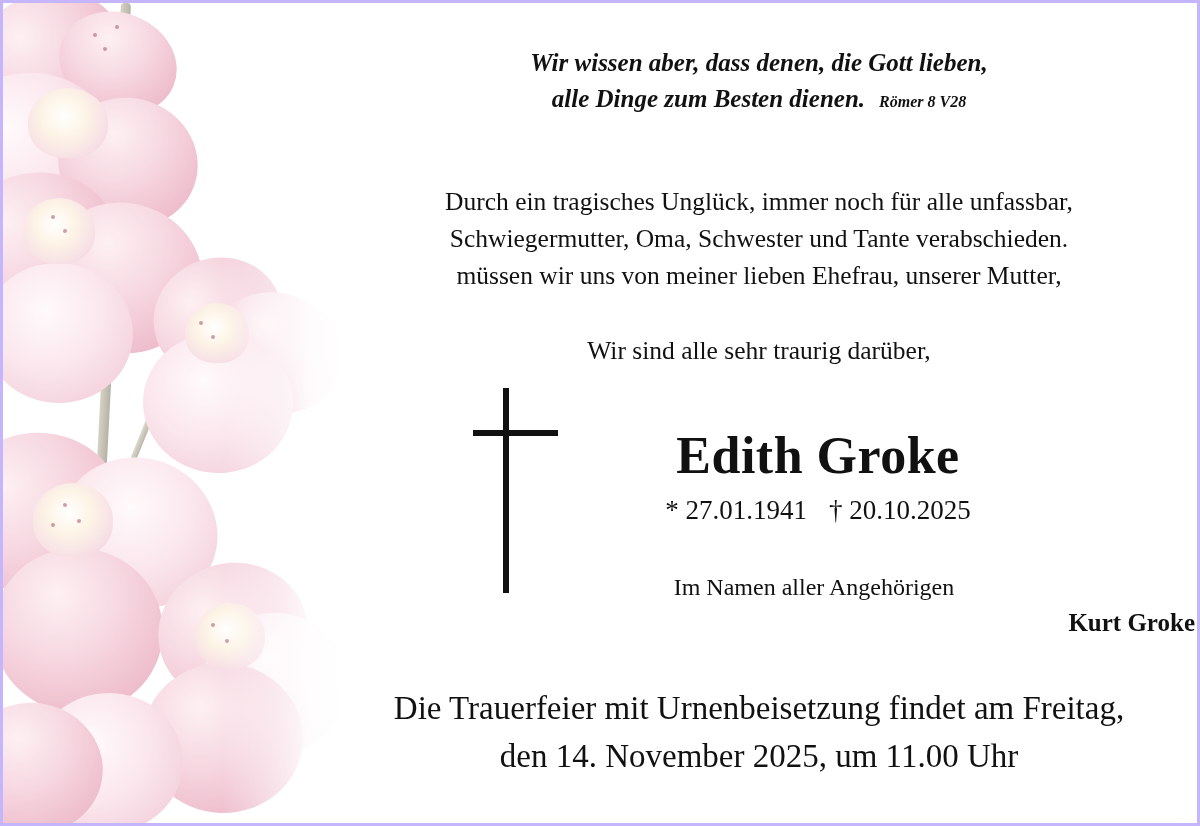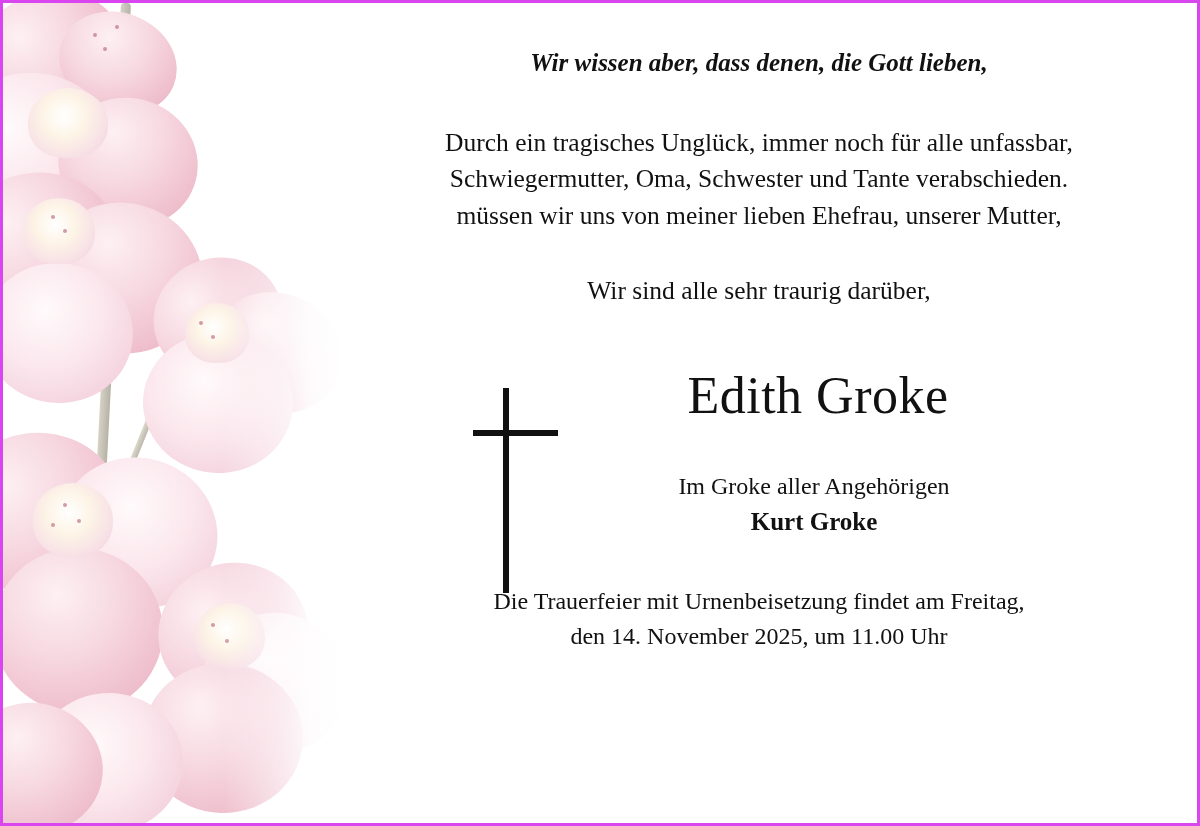--- a/index.html
+++ b/index.html
@@ -13,21 +13,21 @@
     font-family: "Liberation Serif", serif;
     color: #111111;
     overflow: hidden;
   }
 
   .obituary {
     position: relative;
     width: 1200px;
     height: 826px;
     box-sizing: border-box;
-    border: 3px solid #d946ef;
+    border: 3px solid #c4b5fd;
     background: #ffffff;
     overflow: hidden;
   }
 
   
   .artwork {
     position: absolute;
     left: 0;
     top: 0;
     width: 340px;
@@ -144,51 +144,52 @@
     font-style: italic;
     font-weight: 700;
     margin-left: 14px;
     white-space: nowrap;
   }
 
   .para {
     font-size: 25.5px;
     line-height: 1.45;
   }
-  .para.p1 { margin-top: 44px; }
+  .para.p1 { margin-top: 68px; }
   .para.p2 { margin-top: 38px; }
 
   .name {
     margin-top: 56px;
     font-size: 52px;
-    font-weight: 400;
+    font-weight: 700;
     letter-spacing: .5px;
     padding-left: 118px;
   }
   .dates {
     margin-top: 10px;
     font-size: 27px;
     padding-left: 118px;
   }
   .dates .gap { display: inline-block; width: 22px; }
 
   .family {
     margin-top: 44px;
     font-size: 24px;
     line-height: 1.45;
     padding-left: 110px;
   }
   .family .signer {
     font-weight: 700;
     font-size: 25px;
+    text-align: right;
   }
 
   .service {
     margin-top: 44px;
-    font-size: 24px;
+    font-size: 33px;
     line-height: 1.45;
   }
 </style>
 </head>
 <body>
 
 <div class="obituary">
 
   <div class="artwork">
     <div class="stem main"></div>
@@ -239,37 +240,43 @@
 
   <div class="cross">
     <div class="v"></div>
     <div class="h"></div>
   </div>
 
   <div class="content">
 
     <div class="verse">
       <div>Wir wissen aber, dass denen, die Gott lieben,</div>
+      <div>
+        <span>alle Dinge zum Besten dienen.</span><span class="ref">Römer 8 V28</span>
+      </div>
     </div>
 
     <div class="para p1">
       <div>Durch ein tragisches Unglück, immer noch für alle unfassbar,</div>
       <div>Schwiegermutter, Oma, Schwester und Tante verabschieden.</div>
       <div>müssen wir uns von meiner lieben Ehefrau, unserer Mutter,</div>
     </div>
 
     <div class="para p2">
       <div>Wir sind alle sehr traurig darüber,</div>
     </div>
 
     <div class="name">Edith Groke</div>
 
+    <div class="dates">
+      <span>* 27.01.1941</span><span class="gap"></span><span>† 20.10.2025</span>
+    </div>
 
     <div class="family">
-      <div>Im Groke aller Angehörigen</div>
+      <div>Im Namen aller Angehörigen</div>
       <div class="signer">Kurt Groke</div>
     </div>
 
     <div class="service">
       <div>Die Trauerfeier mit Urnenbeisetzung findet am Freitag,</div>
       <div>den 14. November 2025, um 11.00 Uhr</div>
     </div>
 
   </div>
 </div>

